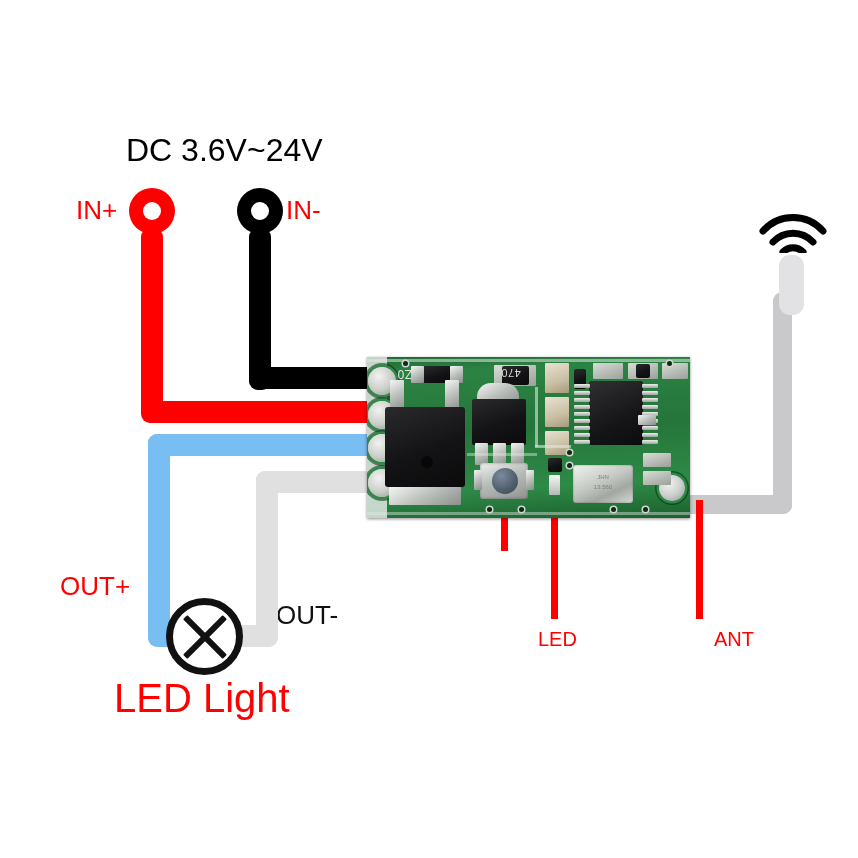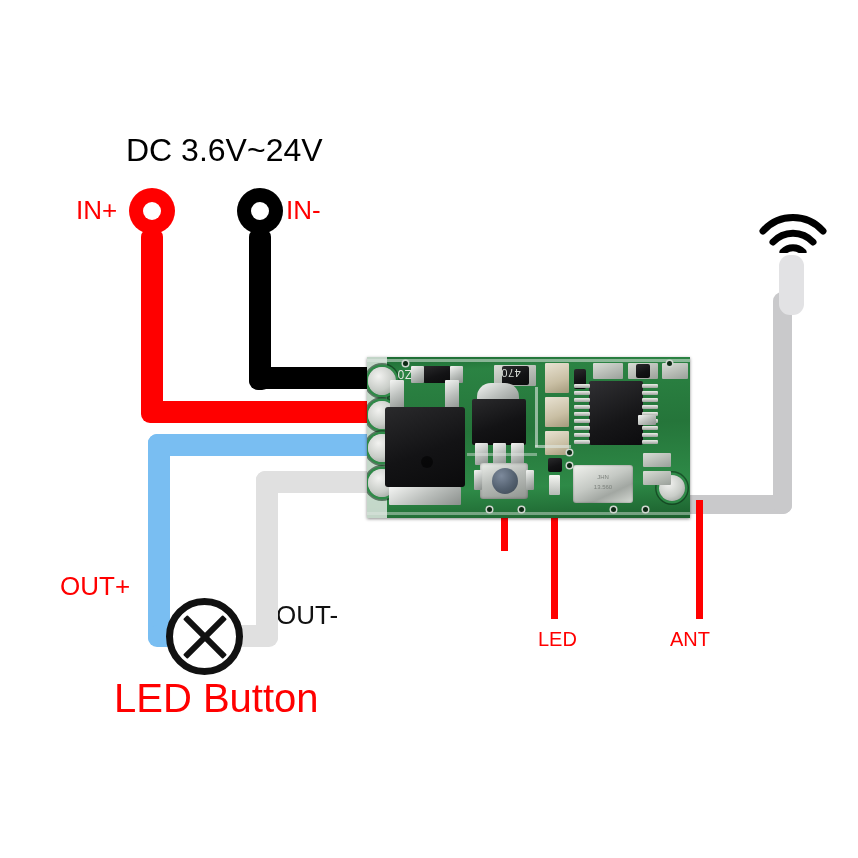--- a/index.html
+++ b/index.html
@@ -74,26 +74,26 @@
   <div class="lbl" style="left:82px;top:133px;font-size:32px;color:#000000;margin-left:44px;">DC 3.6V~24V</div>
 
   <div class="lbl" style="left:76px;top:196px;font-size:26px;color:#ff0000;">IN+</div>
 
   <div class="lbl" style="left:286px;top:196px;font-size:26px;color:#ff0000;">IN-</div>
 
   <div class="lbl" style="left:60px;top:572px;font-size:26px;color:#ff0000;">OUT+</div>
 
   <div class="lbl" style="left:276px;top:572px;font-size:26px;color:#111111;margin-top:29px;">OUT-</div>
 
-  <div class="lbl" style="left:114px;top:676px;font-size:40px;color:#ff0000;">LED Button</div>
+  <div class="lbl" style="left:114px;top:676px;font-size:40px;color:#ff0000;">LED Light</div>
 
 
   <div class="lbl" style="left:538px;top:628px;font-size:20px;color:#ff0000;">LED</div>
 
-  <div class="lbl" style="left:670px;top:628px;font-size:20px;color:#ff0000;">ANT</div>
+  <div class="lbl" style="left:714px;top:628px;font-size:20px;color:#ff0000;">ANT</div>
 
   <div class="wire" style="left:141px;top:228px;width:22px;height:192px;background:#ff0000;"></div>
   <div class="wire" style="left:141px;top:401px;width:243px;height:22px;background:#ff0000;"></div>
 
   <div class="wire" style="left:249px;top:228px;width:22px;height:162px;background:#000000;"></div>
   <div class="wire" style="left:249px;top:367px;width:135px;height:22px;background:#000000;"></div>
 
   <div class="wire" style="left:148px;top:434px;width:236px;height:22px;background:#79bef2;"></div>
   <div class="wire" style="left:148px;top:434px;width:22px;height:212px;background:#79bef2;"></div>
   <div class="wire" style="left:148px;top:625px;width:60px;height:22px;background:#79bef2;"></div>

